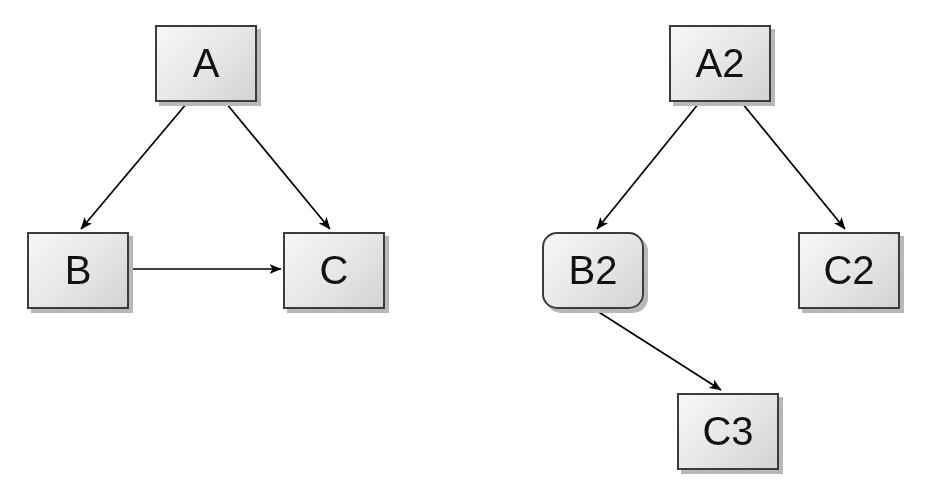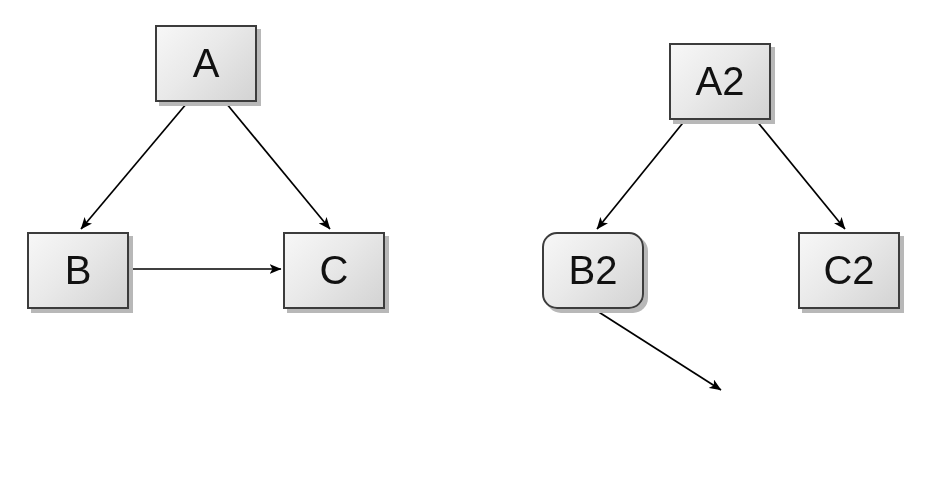--- a/index.html
+++ b/index.html
@@ -38,21 +38,21 @@
     user-select: none;
   }
   .node-label {
     line-height: 1;
     transform: translateY(-1px);
   }
   
   #node-A  { left: 155px; top: 25px;  }
   #node-B  { left: 27px;  top: 232px; }
   #node-C  { left: 283px; top: 232px; }
-  #node-A2 { left: 669px; top: 43px;  }
+  #node-A2 { left: 669px; top: 25px;  }
   #node-B2 { left: 542px; top: 232px; border-radius: 15px; }
   #node-C2 { left: 798px; top: 232px; align-items: center; }
   #node-C3 { left: 677px; top: 393px; }
   .edge {
     stroke: #000000;
     stroke-width: 1.7;
     fill: none;
   }
 </style>
 </head>
@@ -88,14 +88,17 @@
 
   <div class="node" id="node-A2">
     <span class="node-label">A2</span>
   </div>
   <div class="node" id="node-B2">
     <span class="node-label">B2</span>
   </div>
   <div class="node" id="node-C2">
     <span class="node-label">C2</span>
   </div>
+  <div class="node" id="node-C3">
+    <span class="node-label">C3</span>
+  </div>
 
 </div>
 
 </body></html>

